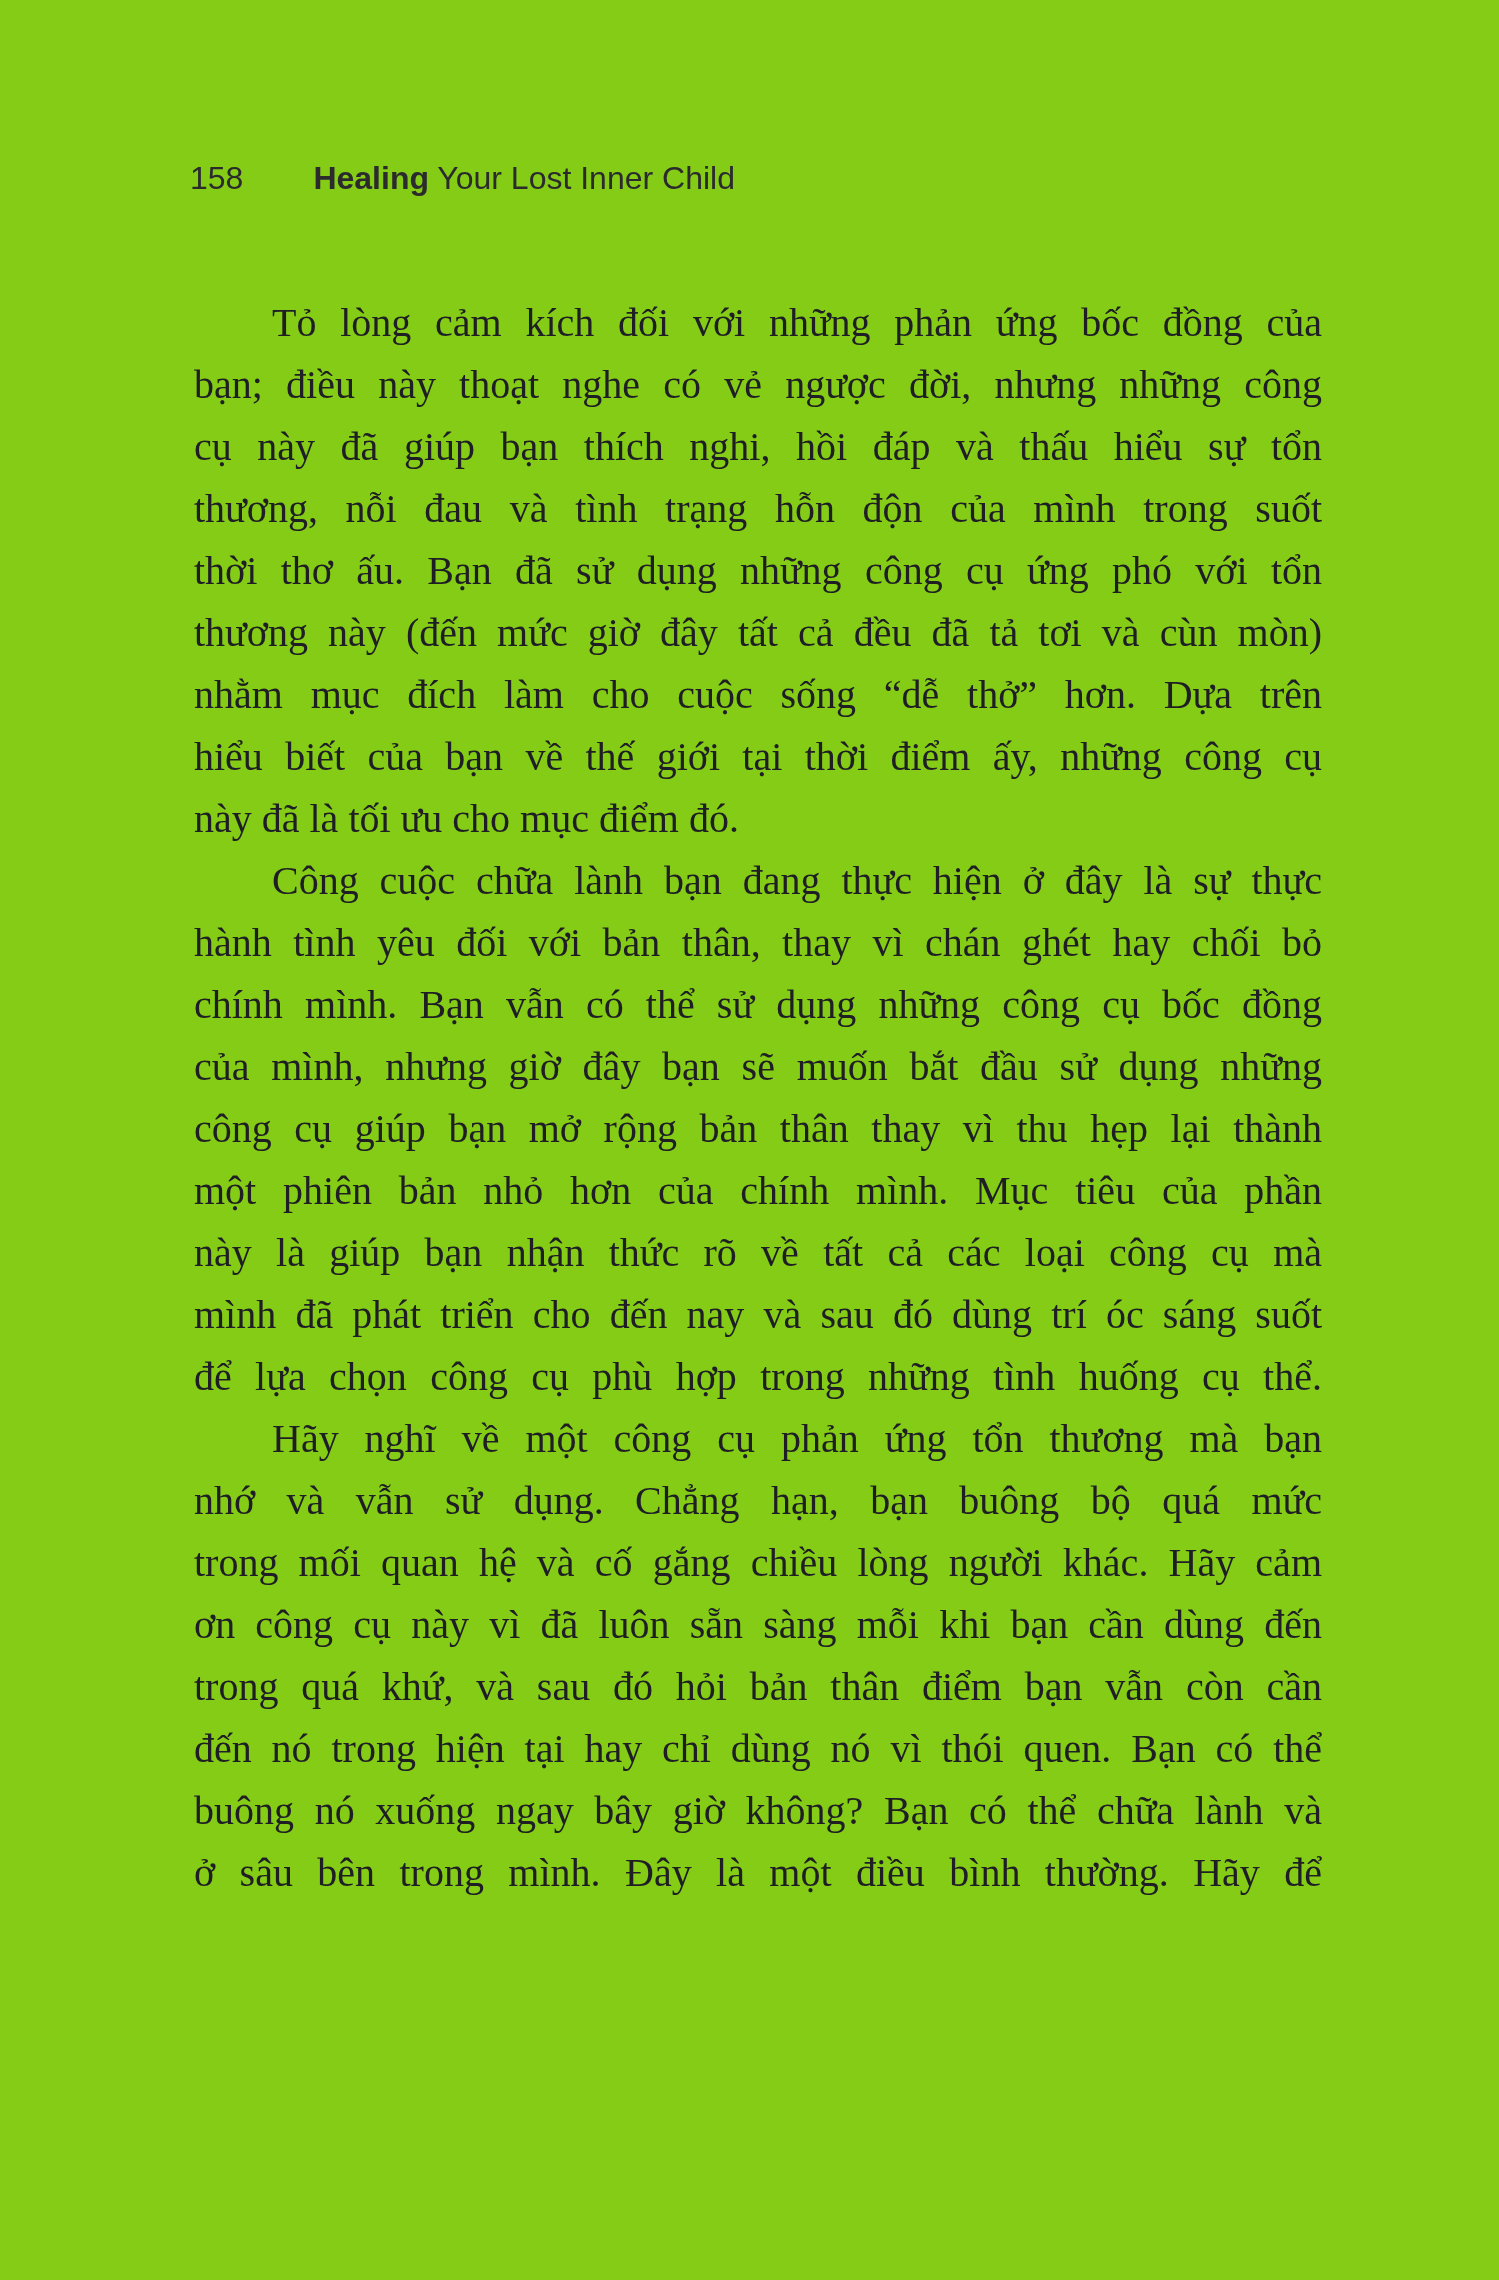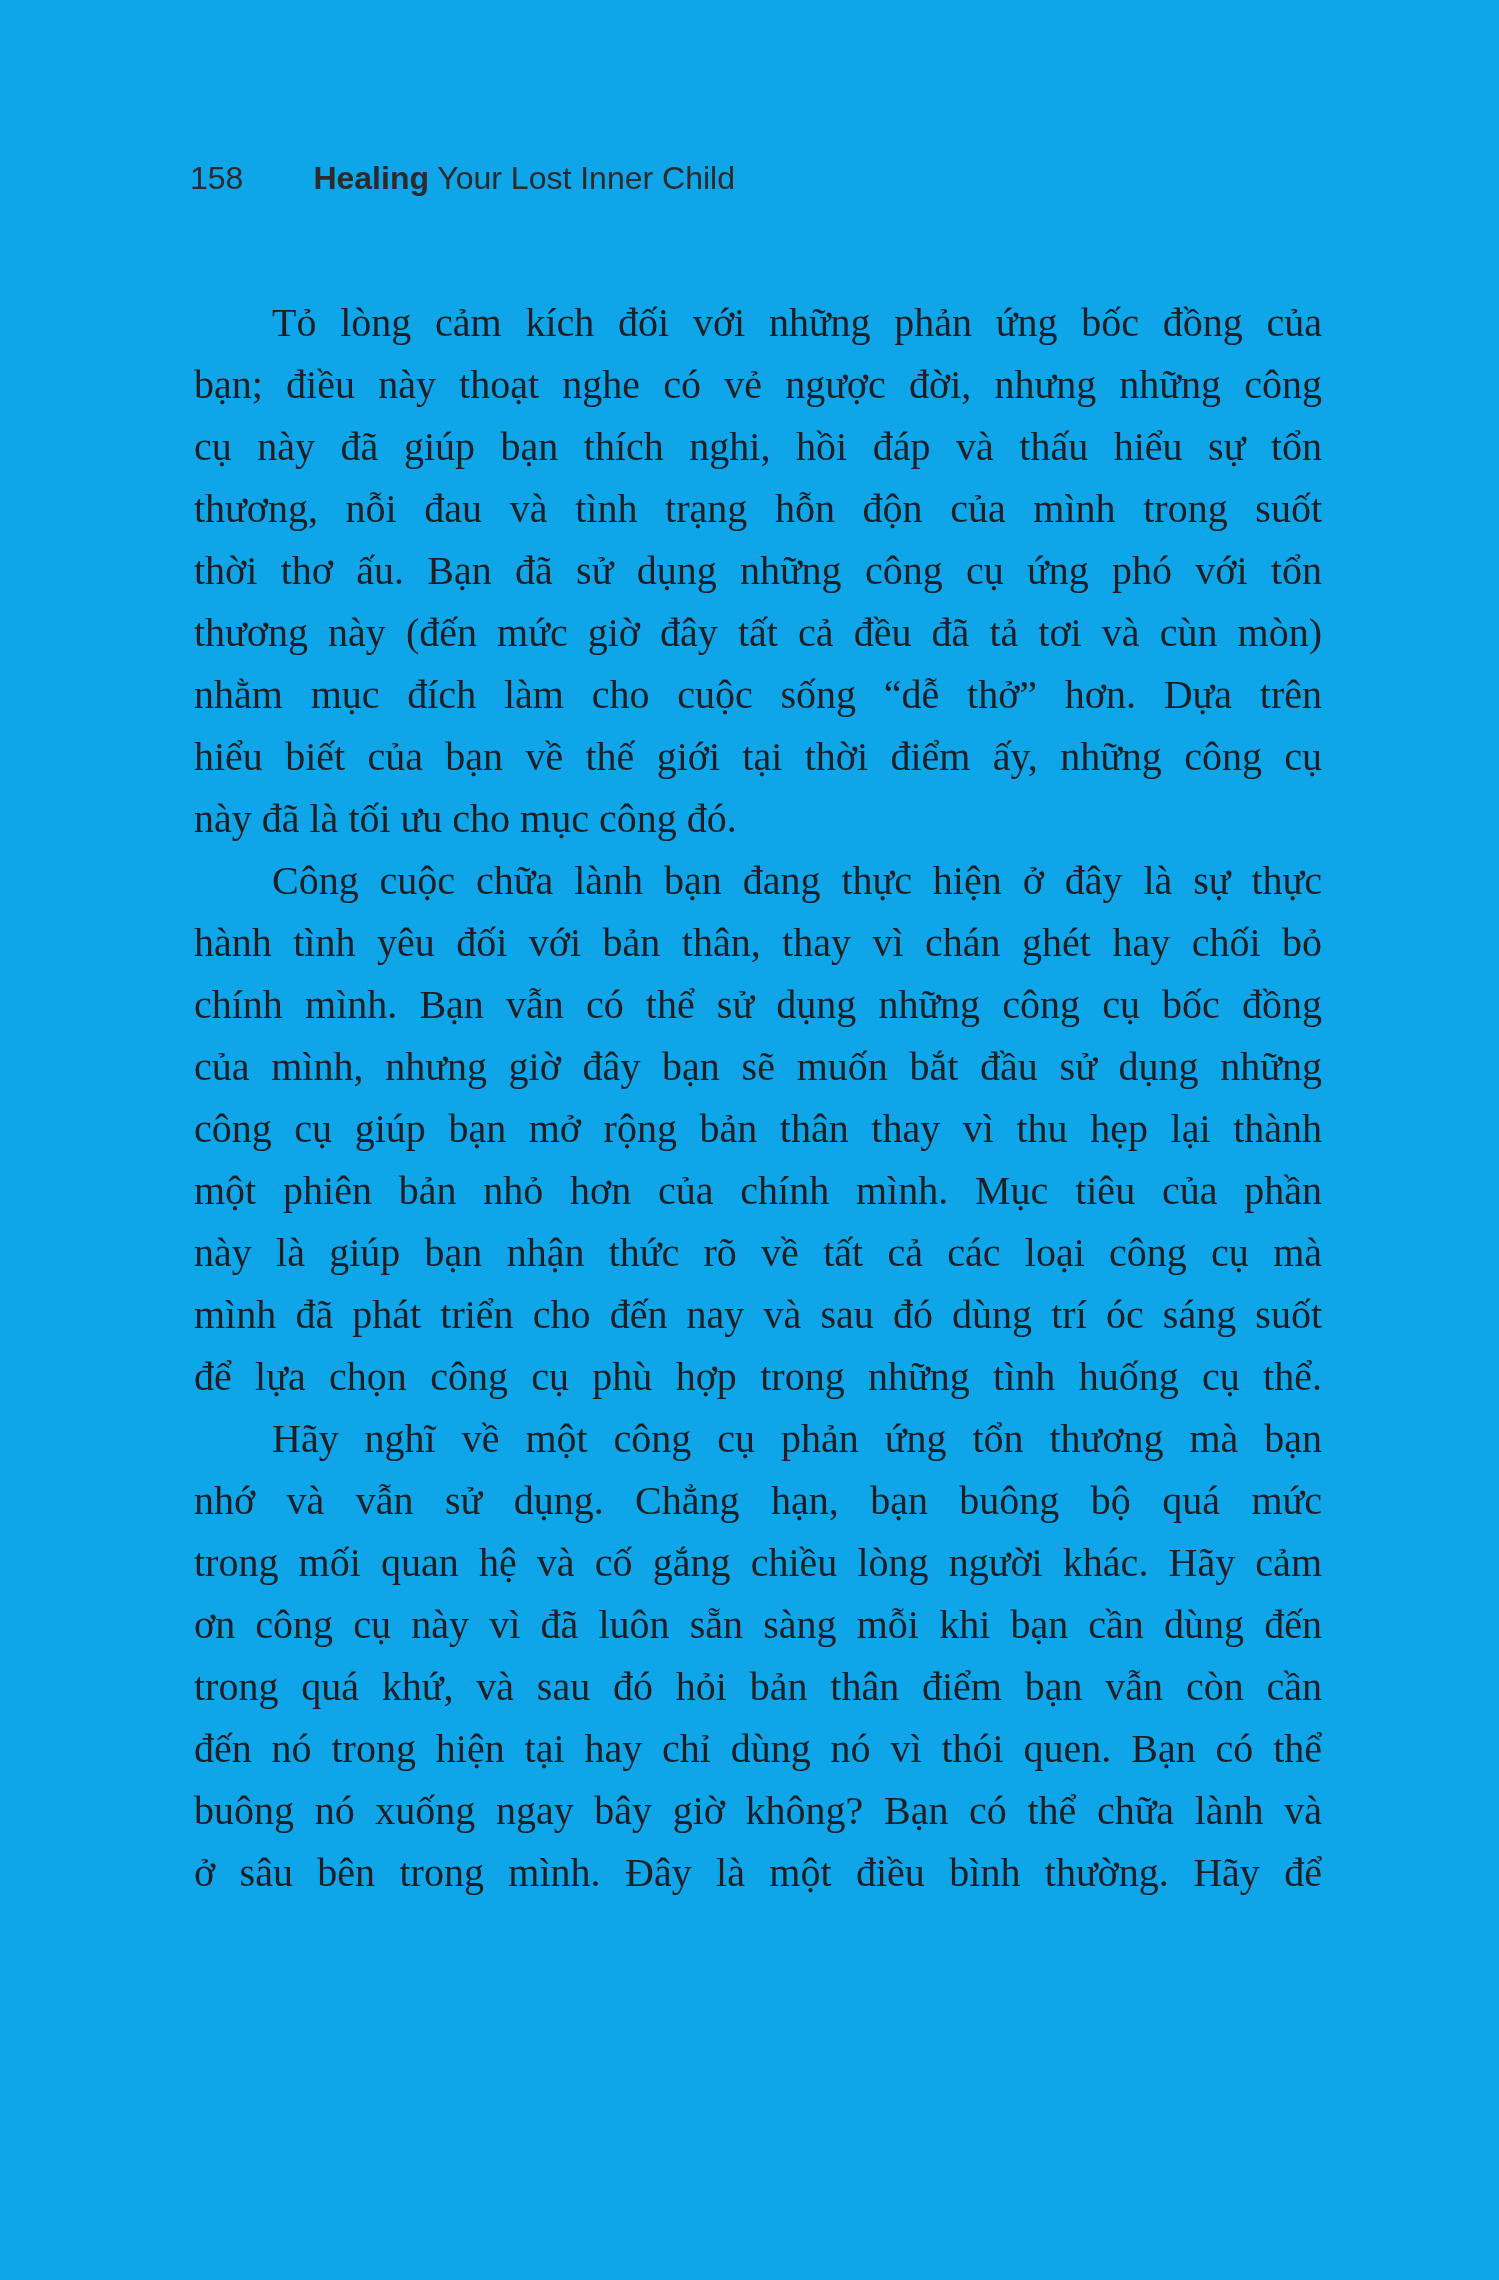--- a/index.html
+++ b/index.html
@@ -50,36 +50,36 @@
     text-align: justify;
     text-align-last: justify;
     white-space: normal;
   }
   .line.first { text-indent: 78px; }
   .line.last { text-align-last: left; }
 </style>
 </head>
 <body>
 
-<div class="page" style="background: #0ea5e9;">
+<div class="page" style="background: #84cc16;">
   <div class="running-header" style="color: rgb(43, 43, 46);">
     <span class="page-number">158</span><span class="book-title"><b>Healing</b><span> Your Lost Inner Child</span></span>
   </div>
 
   <div class="text-block" style="color: rgb(30, 30, 36);">
       <div class="paragraph">
         <div class="line first">Tỏ lòng cảm kích đối với những phản ứng bốc đồng của</div>
         <div class="line">bạn; điều này thoạt nghe có vẻ ngược đời, nhưng những công</div>
         <div class="line">cụ này đã giúp bạn thích nghi, hồi đáp và thấu hiểu sự tổn</div>
         <div class="line">thương, nỗi đau và tình trạng hỗn độn của mình trong suốt</div>
         <div class="line">thời thơ ấu. Bạn đã sử dụng những công cụ ứng phó với tổn</div>
         <div class="line">thương này (đến mức giờ đây tất cả đều đã tả tơi và cùn mòn)</div>
         <div class="line">nhằm mục đích làm cho cuộc sống “dễ thở” hơn. Dựa trên</div>
         <div class="line">hiểu biết của bạn về thế giới tại thời điểm ấy, những công cụ</div>
-        <div class="line last">này đã là tối ưu cho mục công đó.</div>
+        <div class="line last">này đã là tối ưu cho mục điểm đó.</div>
       </div>
       <div class="paragraph">
         <div class="line first">Công cuộc chữa lành bạn đang thực hiện ở đây là sự thực</div>
         <div class="line">hành tình yêu đối với bản thân, thay vì chán ghét hay chối bỏ</div>
         <div class="line">chính mình. Bạn vẫn có thể sử dụng những công cụ bốc đồng</div>
         <div class="line">của mình, nhưng giờ đây bạn sẽ muốn bắt đầu sử dụng những</div>
         <div class="line">công cụ giúp bạn mở rộng bản thân thay vì thu hẹp lại thành</div>
         <div class="line">một phiên bản nhỏ hơn của chính mình. Mục tiêu của phần</div>
         <div class="line">này là giúp bạn nhận thức rõ về tất cả các loại công cụ mà</div>
         <div class="line">mình đã phát triển cho đến nay và sau đó dùng trí óc sáng suốt</div>

